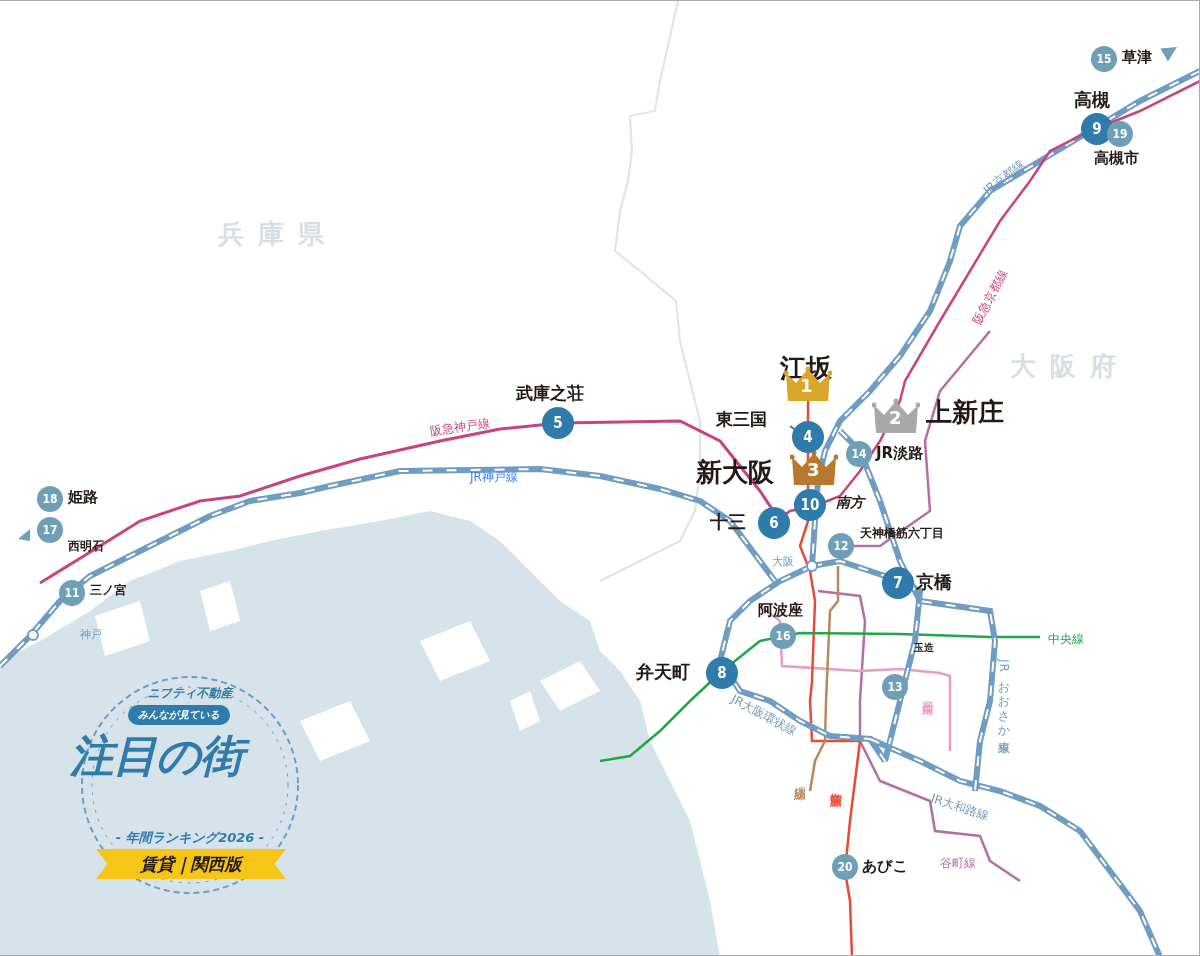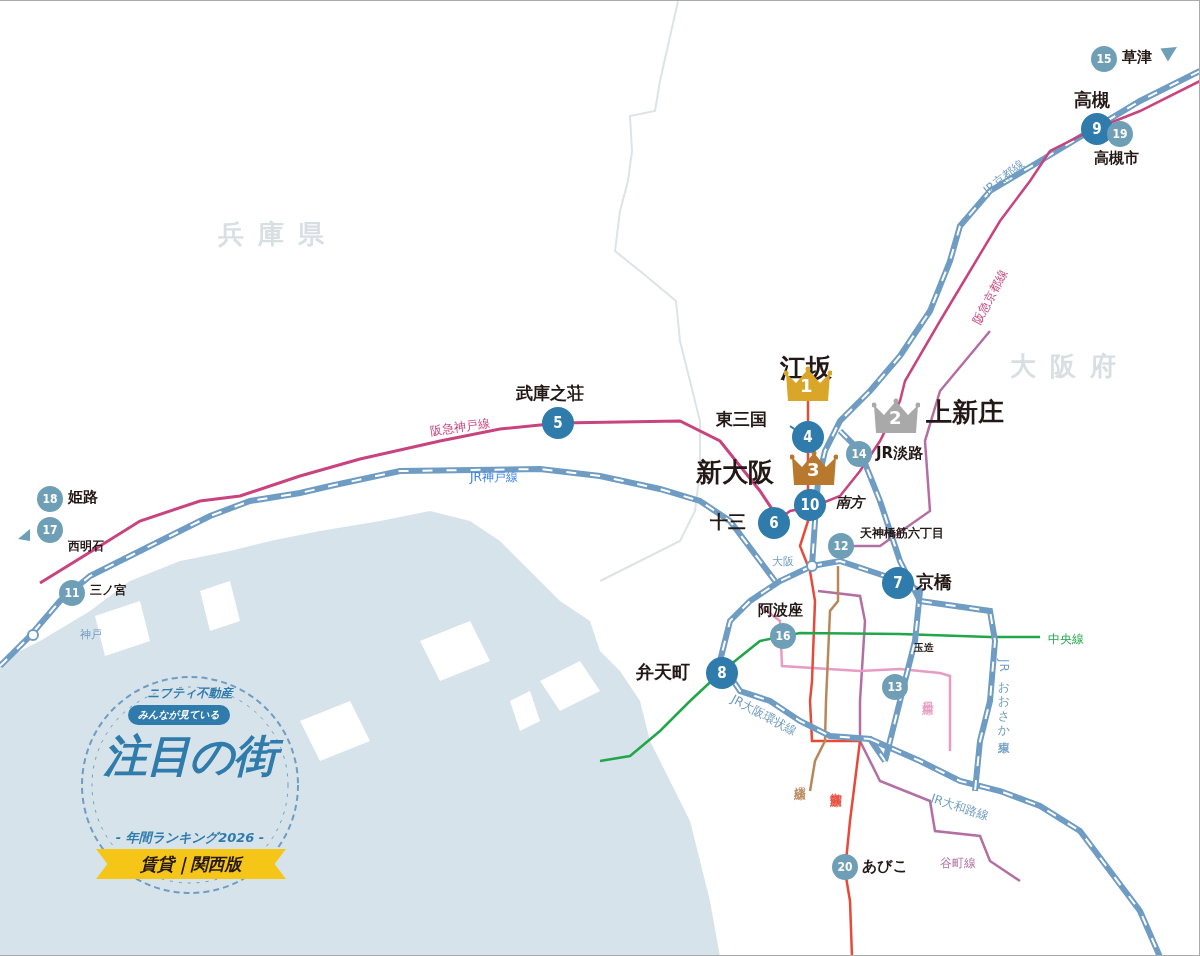--- a/index.html
+++ b/index.html
@@ -10,21 +10,21 @@
   .pref { position:absolute; color:#d8dfe3; font-size:26px; letter-spacing:14px; font-weight:bold; }
   .line-lbl { position:absolute; white-space:nowrap; font-size:12px; line-height:1; }
   .vert { writing-mode:vertical-rl; letter-spacing:1px; }
   .stn { position:absolute; border-radius:50%; color:#fff; font-weight:bold; display:flex; align-items:center; justify-content:center; font-family:"DejaVu Sans Condensed","DejaVu Sans",sans-serif; }
   .stn.dark { background:#2f7bab; width:32px; height:32px; font-size:15px; }
   .stn.light { background:#6f9fb6; width:26px; height:26px; font-size:12px; }
   .crown { position:absolute; }
   .logo { position:absolute; left:70px; top:656px; width:240px; height:260px;font-style:italic; }
   .logo .brand { position:absolute; top:28px; width:100%; text-align:center; color:#2f7bab; font-size:12px; font-weight:bold; }
   .logo .bubble { position:absolute; top:48px; left:58px; background:#2f7bab; color:#fff; font-size:10px; font-weight:bold; border-radius:10px; padding:3px 10px; }
-  .logo .t1 { position:absolute; top:70px; width:100%; text-align:center; color:#2f7bab; font-size:44px; font-weight:bold; letter-spacing:-1px; }
+  .logo .t1 { position:absolute; top:70px; width:100%; color:#2f7bab; font-size:44px; font-weight:bold; letter-spacing:-1px; }
   .logo .t2 { position:absolute; top:124px; width:100%; text-align:center; color:#2f7bab; font-size:38px; font-weight:bold; letter-spacing:-1px; }
   .logo .t3 { position:absolute; top:172px; width:100%; text-align:center; color:#2f7bab; font-size:13px; font-weight:bold; }
   .logo .ribbon { position:absolute; top:192px; left:26px; width:190px; height:30px; background:#f5c518; clip-path:polygon(0 0,100% 0,94% 50%,100% 100%,0 100%,6% 50%); display:flex; align-items:center; justify-content:center; color:#231815; font-weight:bold; font-size:17px; }
 </style>
 </head>
 <body>
 
 <div id="map">
 
   <svg class="layer" width="1200" height="956">

